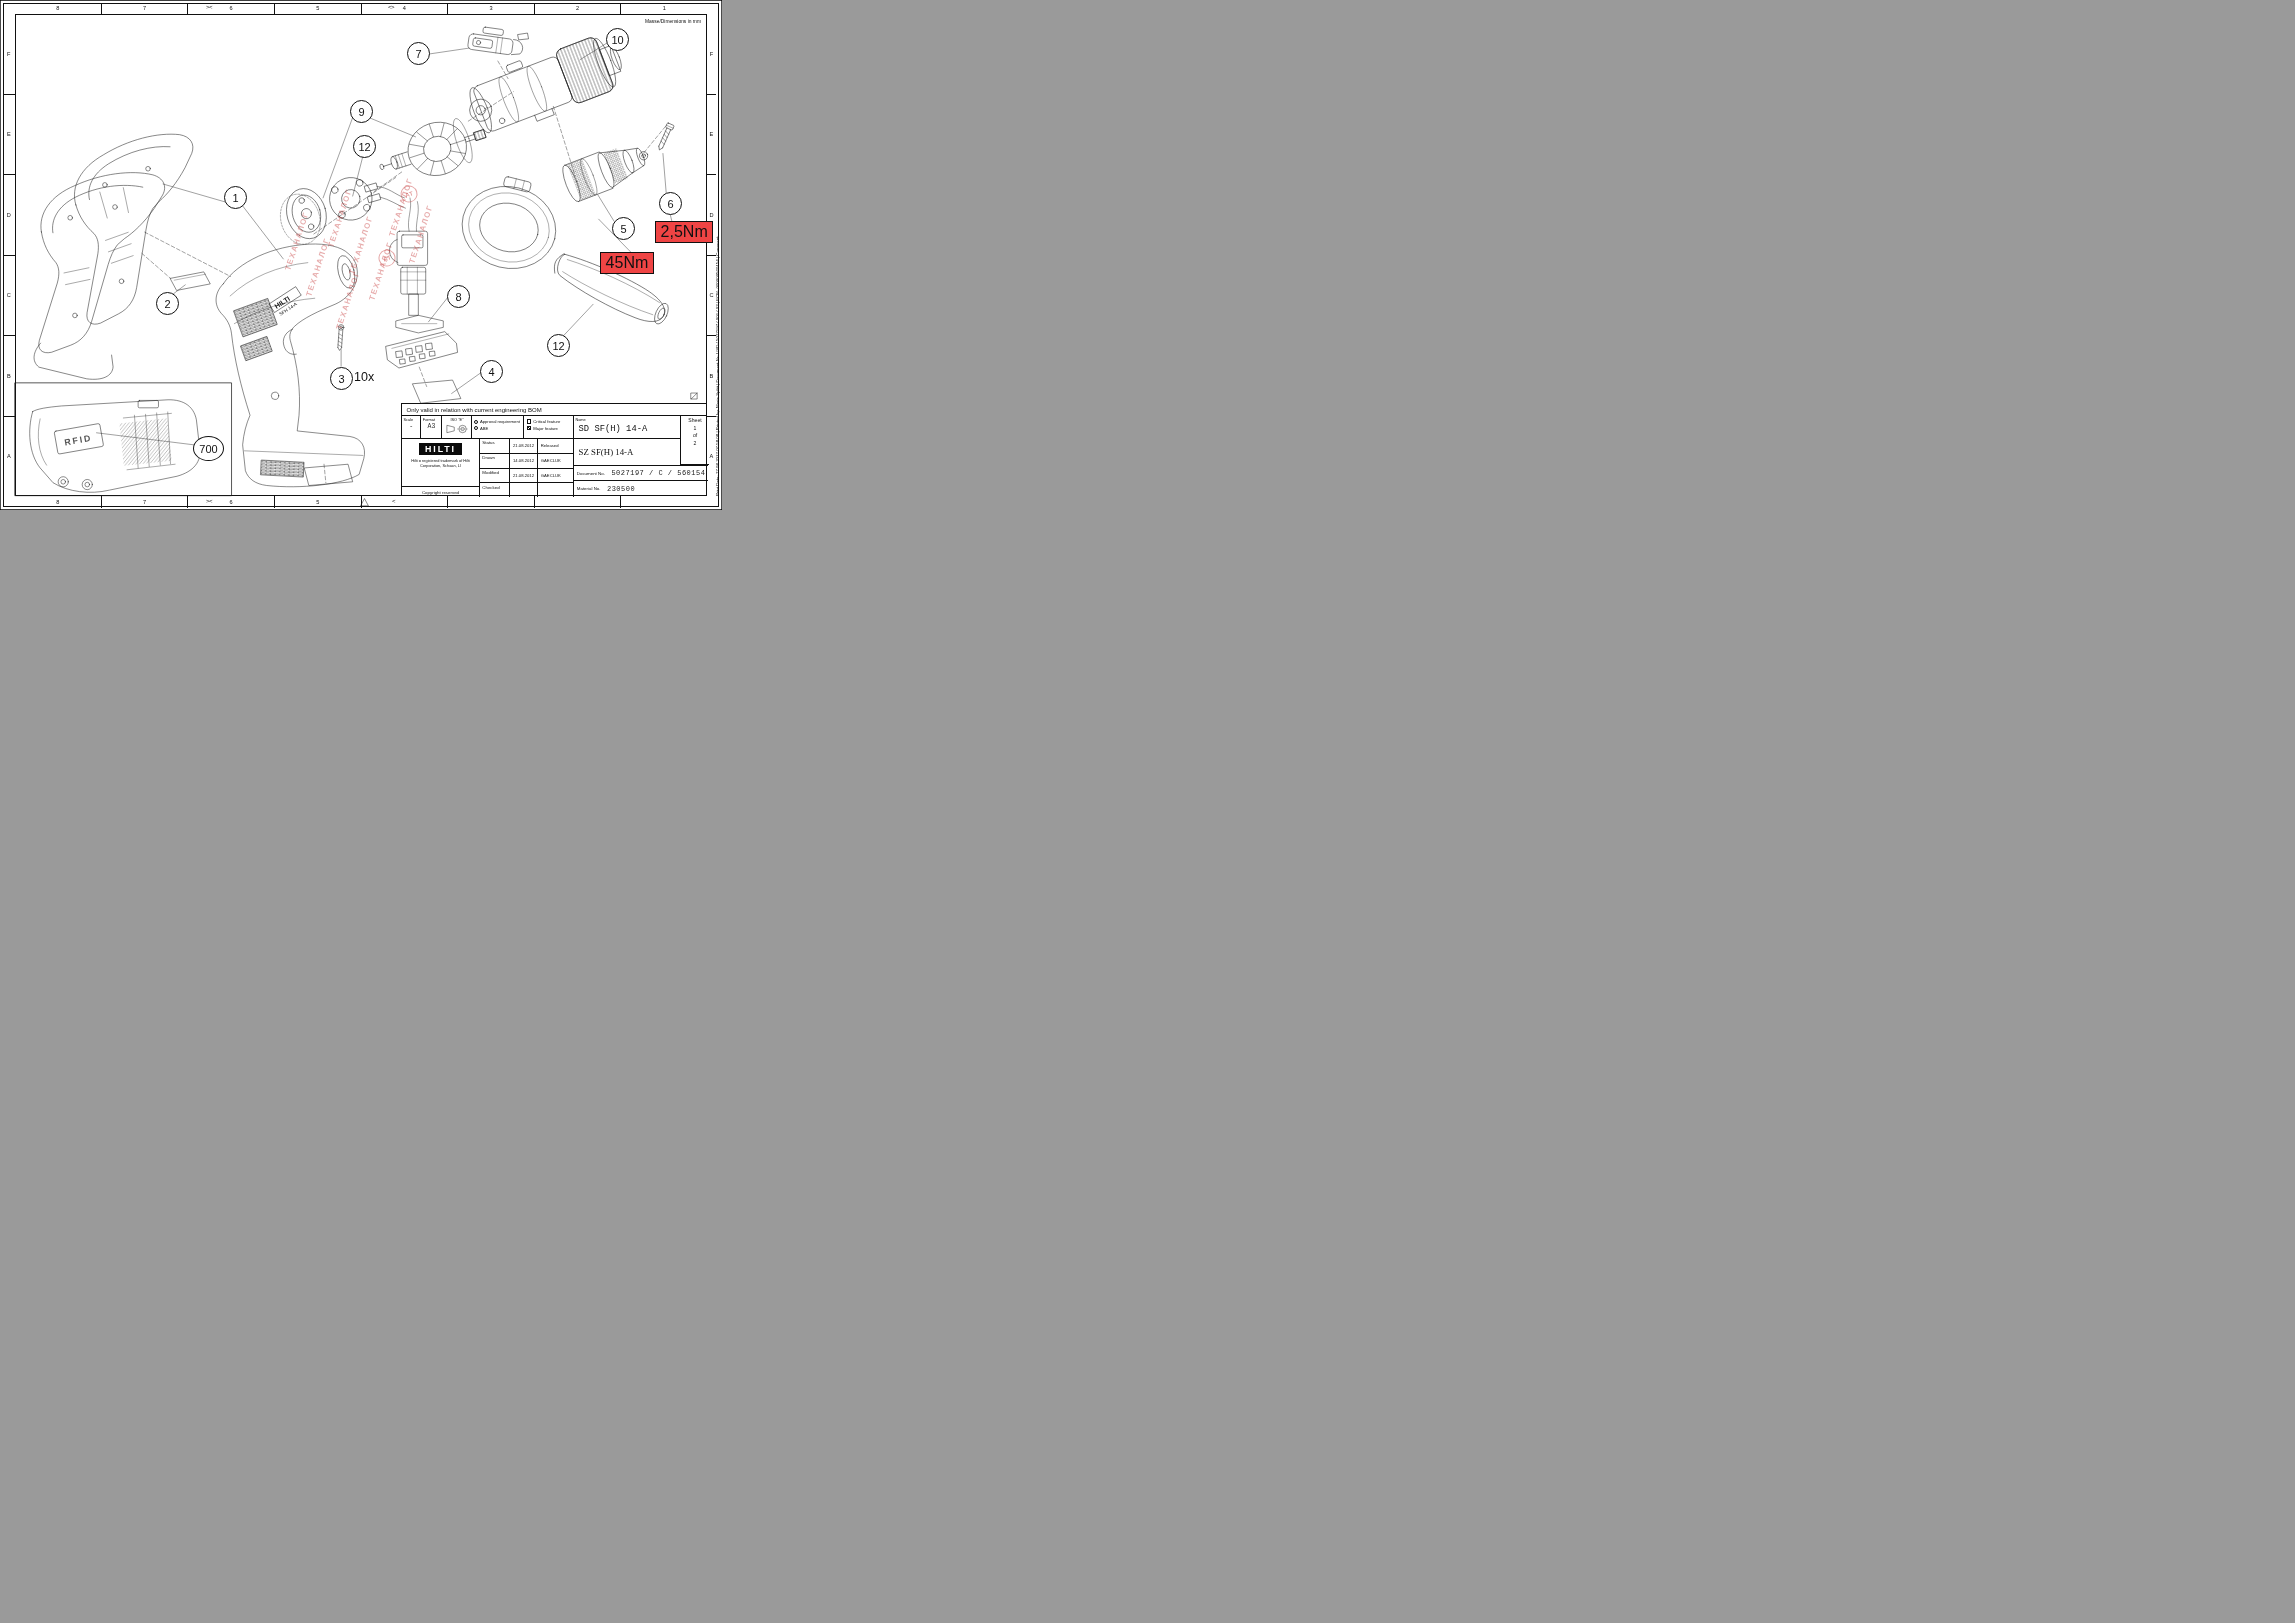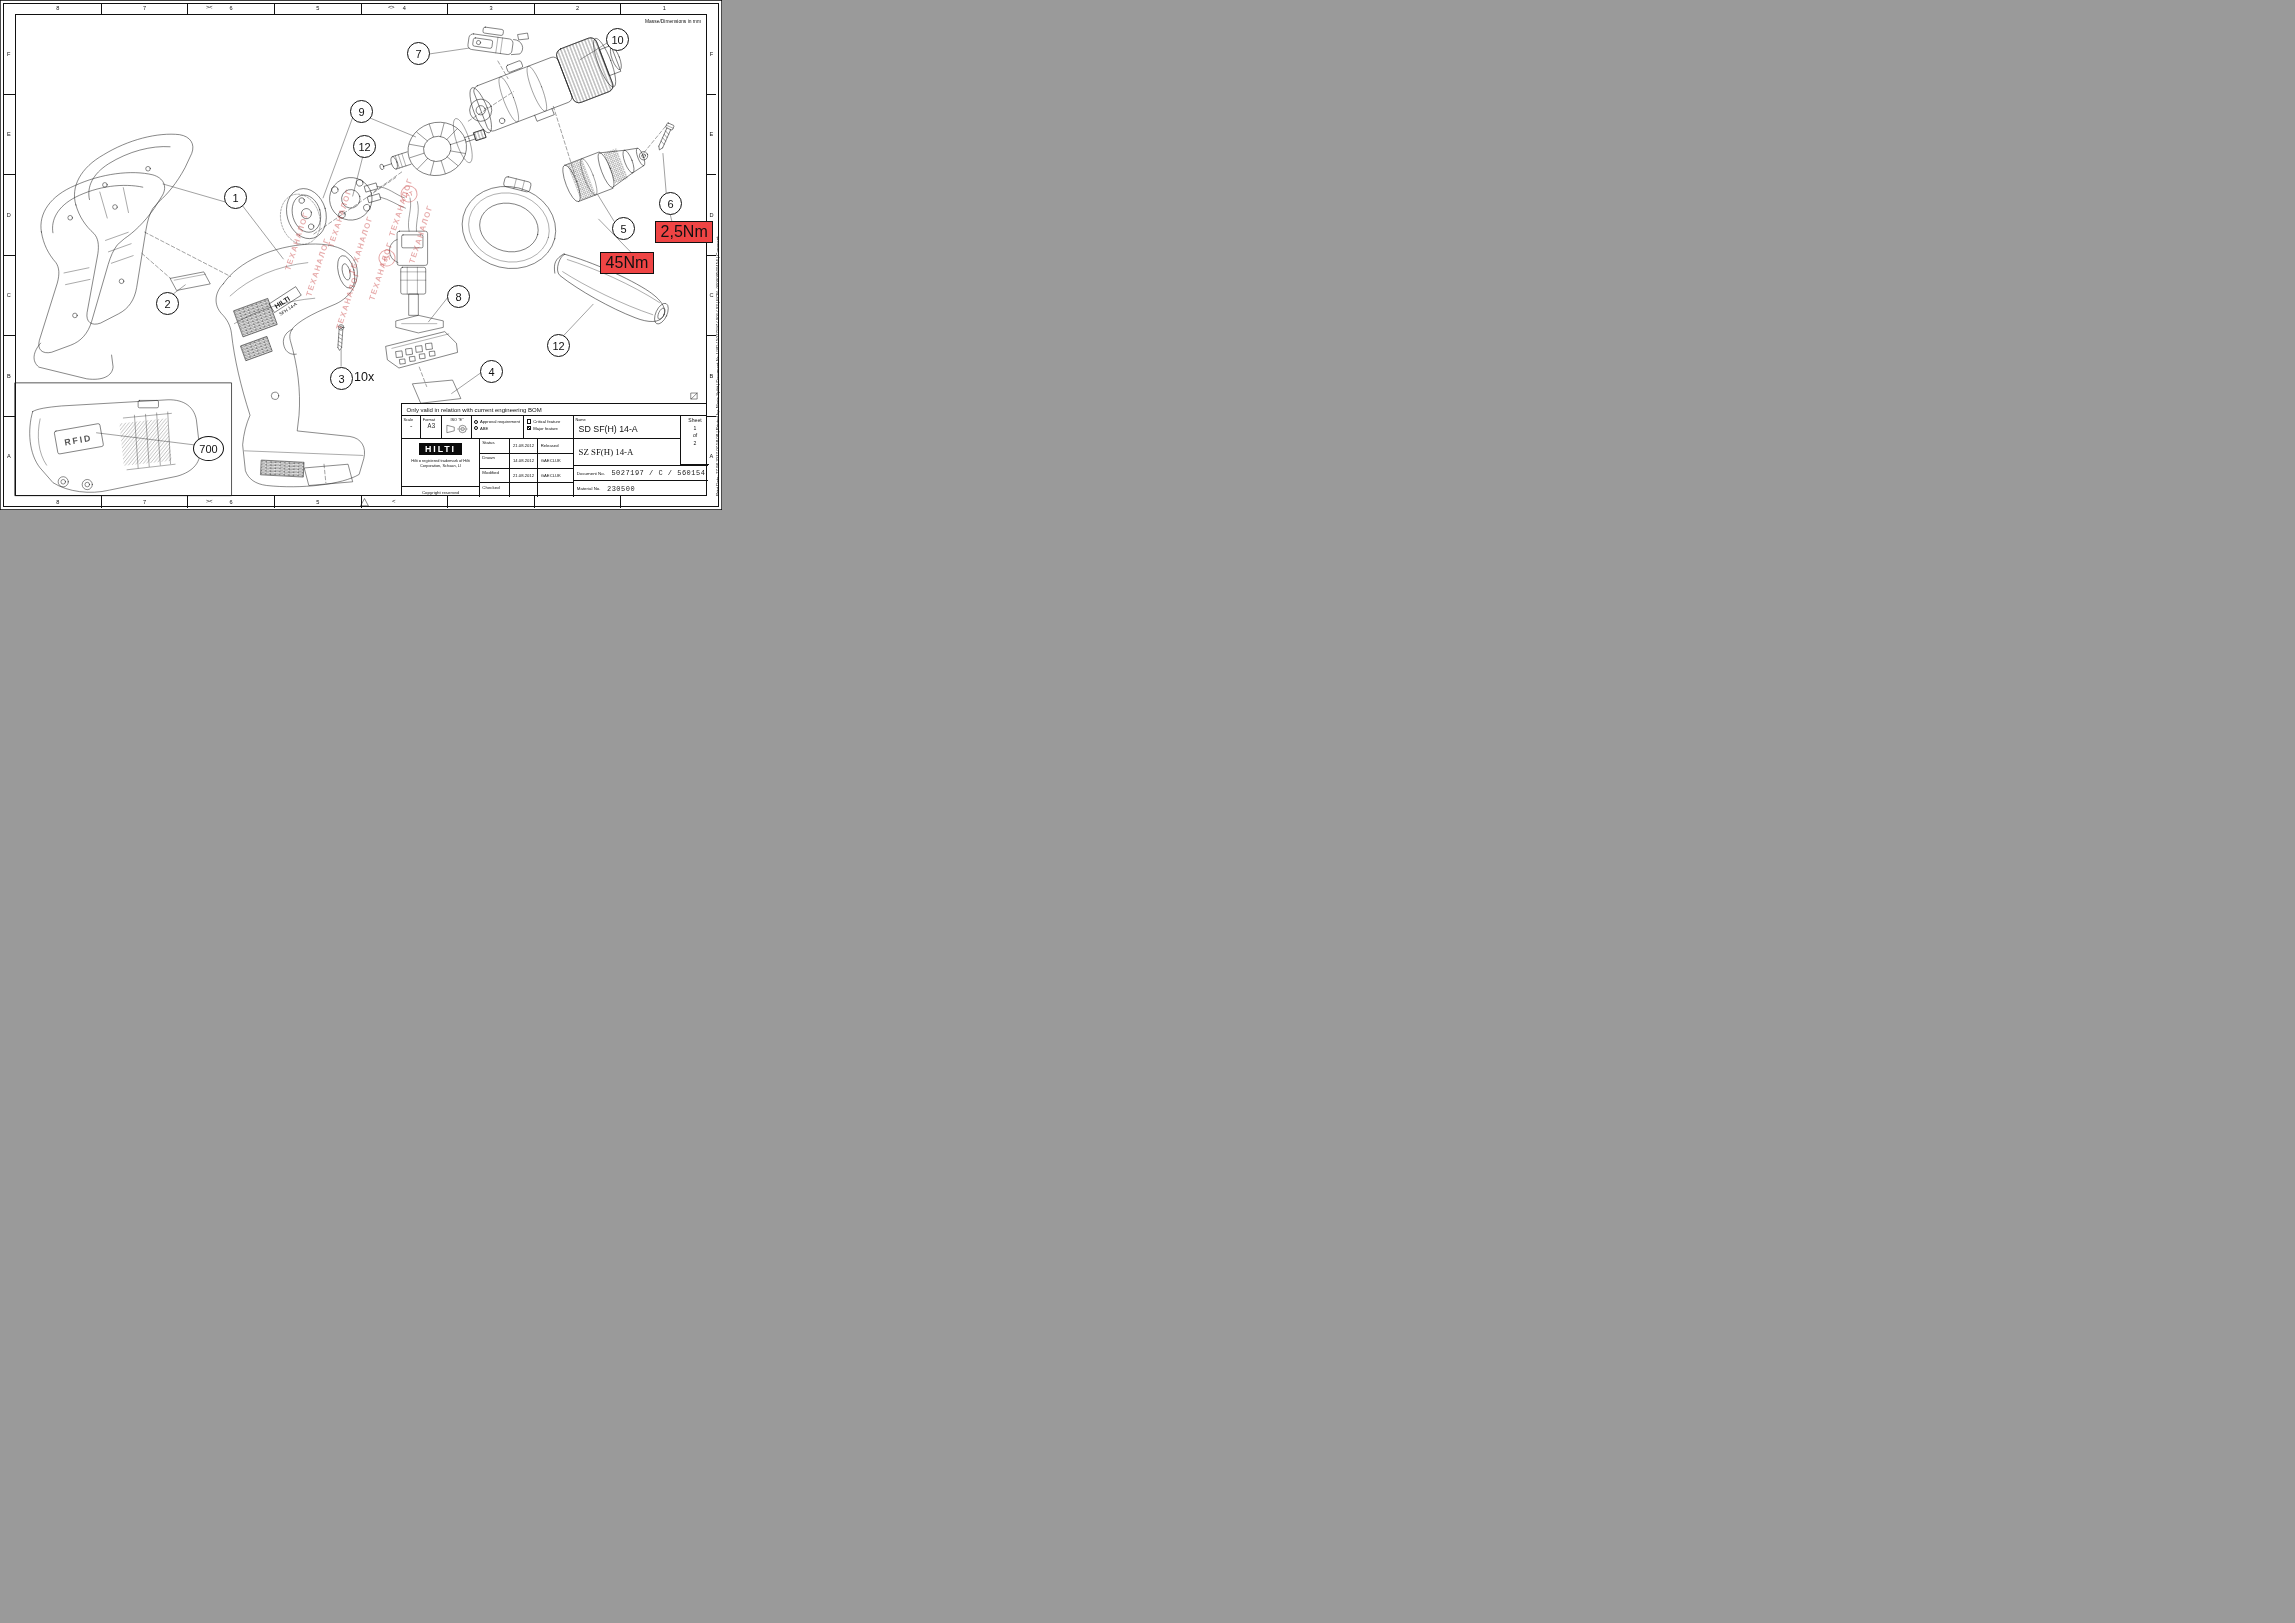--- a/index.html
+++ b/index.html
@@ -53,21 +53,21 @@
   .tb-scale{left:0;top:12px;width:19.4px;height:22px;}
   .tb-format{left:19.4px;top:12px;width:21px;height:22px;}
   .tb-iso{left:41px;top:12px;width:29px;height:22px;text-align:center;}
   .tb-approval{left:69px;top:12px;width:53px;height:22px;padding-top:1.9px;}
   .tb-critical{left:122px;top:12px;width:50px;height:22px;padding-top:1.9px;}
   .chk{display:flex;align-items:center;gap:1.9px;padding:1.4px 0 0 2.8px;font-size:4.2px;}
   .ring{width:4.2px;height:4.2px;border:0.5px solid #111;border-radius:50%;flex:none;}
   .flag{width:4.6px;height:4.6px;border:0.5px solid #111;flex:none;
         background:linear-gradient(to top right,transparent 46%,#111 46%,#111 54%,transparent 54%);}
   .tb-name{left:172px;top:12px;width:106px;height:22px;}
-  .tb-name .big{padding:8.3px 0 0 4.6px;font-size:8.8px;font-family:Liberation Sans, sans-serif;}
+  .tb-name .big{padding:8.3px 0 0 4.6px;font-size:8.8px;font-family:Liberation Mono, monospace;}
   .tb-sheet{left:278px;top:12px;width:29px;height:49px;border-left:0.6px solid #111;
       border-bottom:0.6px solid #111;text-align:center;font-size:5.1px;}
   .tb-sheet div{margin-top:1.4px;}
   .tb-logo{left:0;top:34px;width:78px;height:59px;border-top:0.6px solid #111;border-right:0.6px solid #111;
       display:flex;flex-direction:column;align-items:center;}
   .logo-box{margin-top:3.7px;background:#0a0a0a;color:#fff;font-weight:bold;font-size:8.8px;
       letter-spacing:1.9px;padding:1.4px 6.5px;}
   .tb-trademark{font-size:3.9px;text-align:center;padding:2.8px 4.6px 0;line-height:1.3;}
   .tb-copyright{margin-top:auto;width:100%;border-top:0.6px solid #111;text-align:center;
       font-size:4.4px;padding:2.3px 0;}

